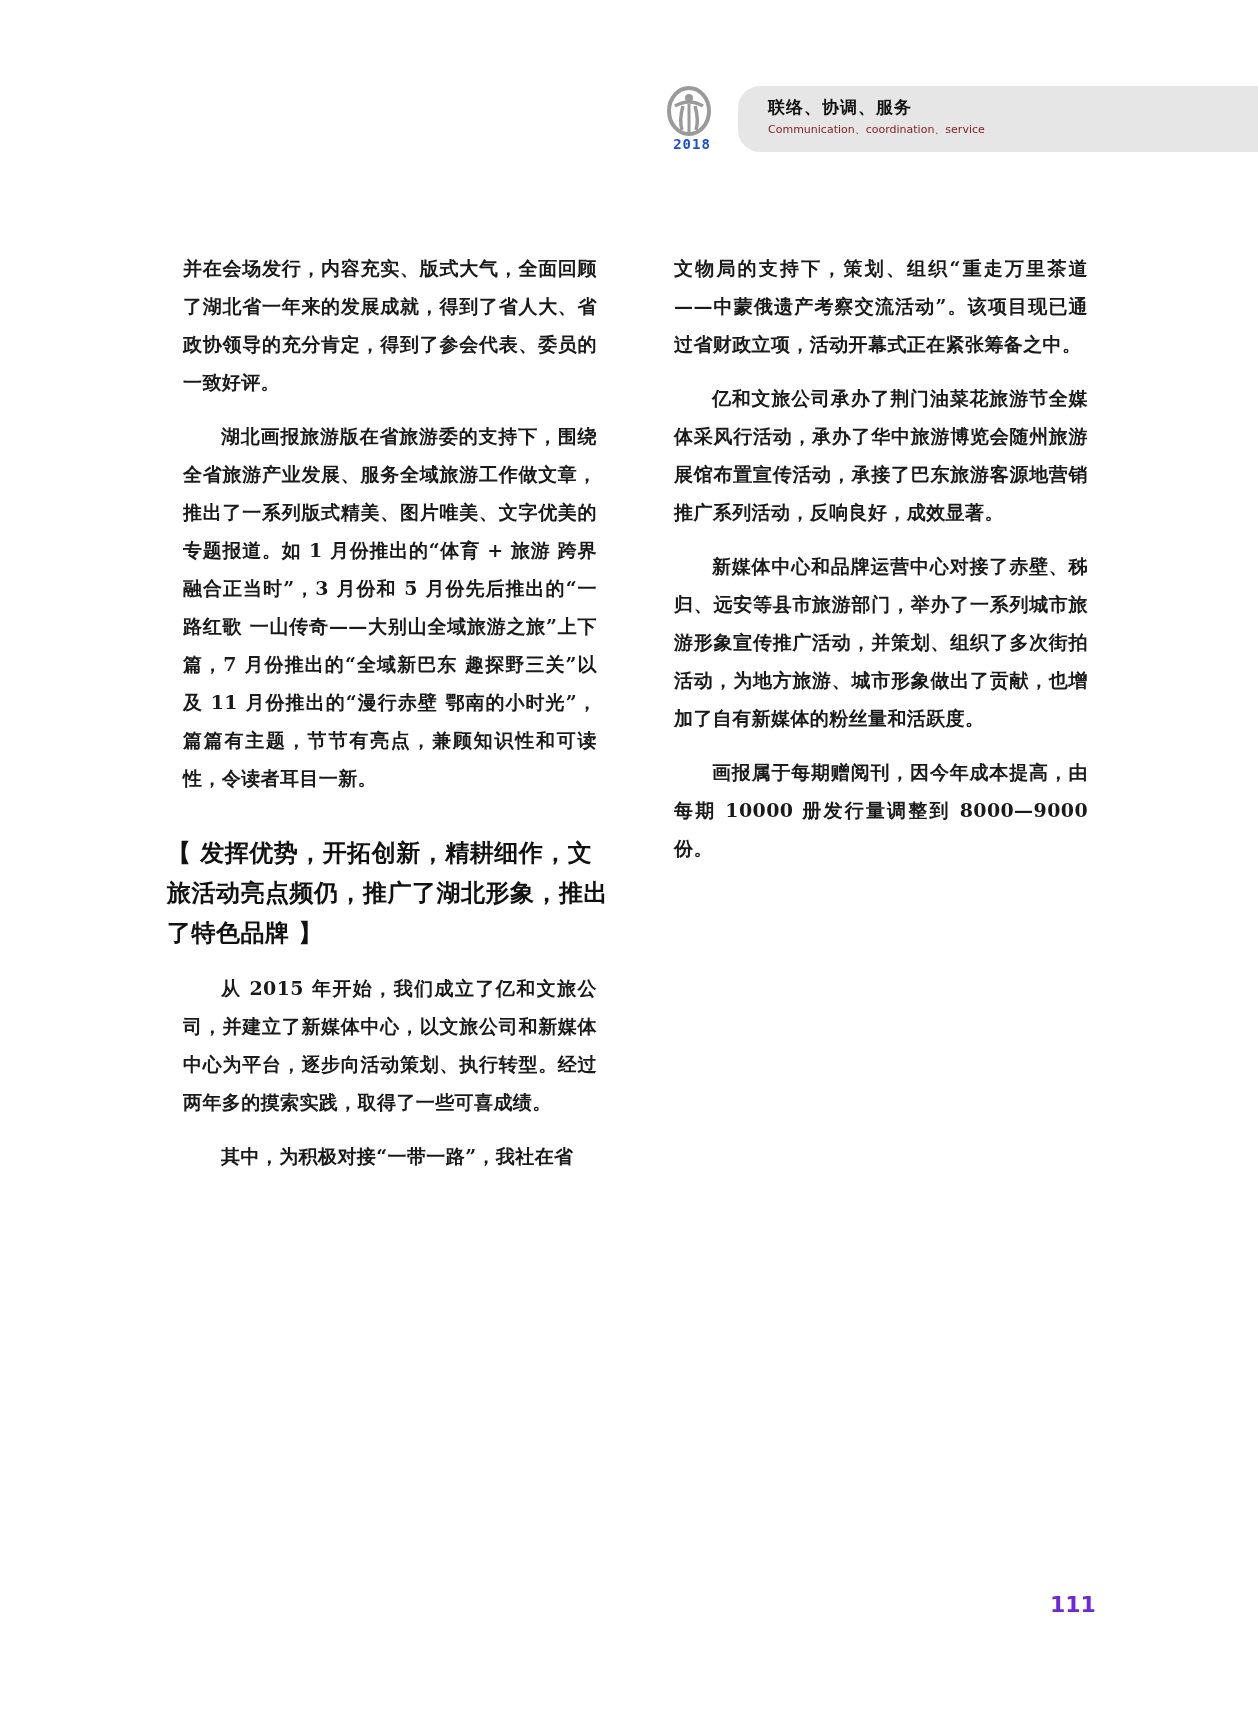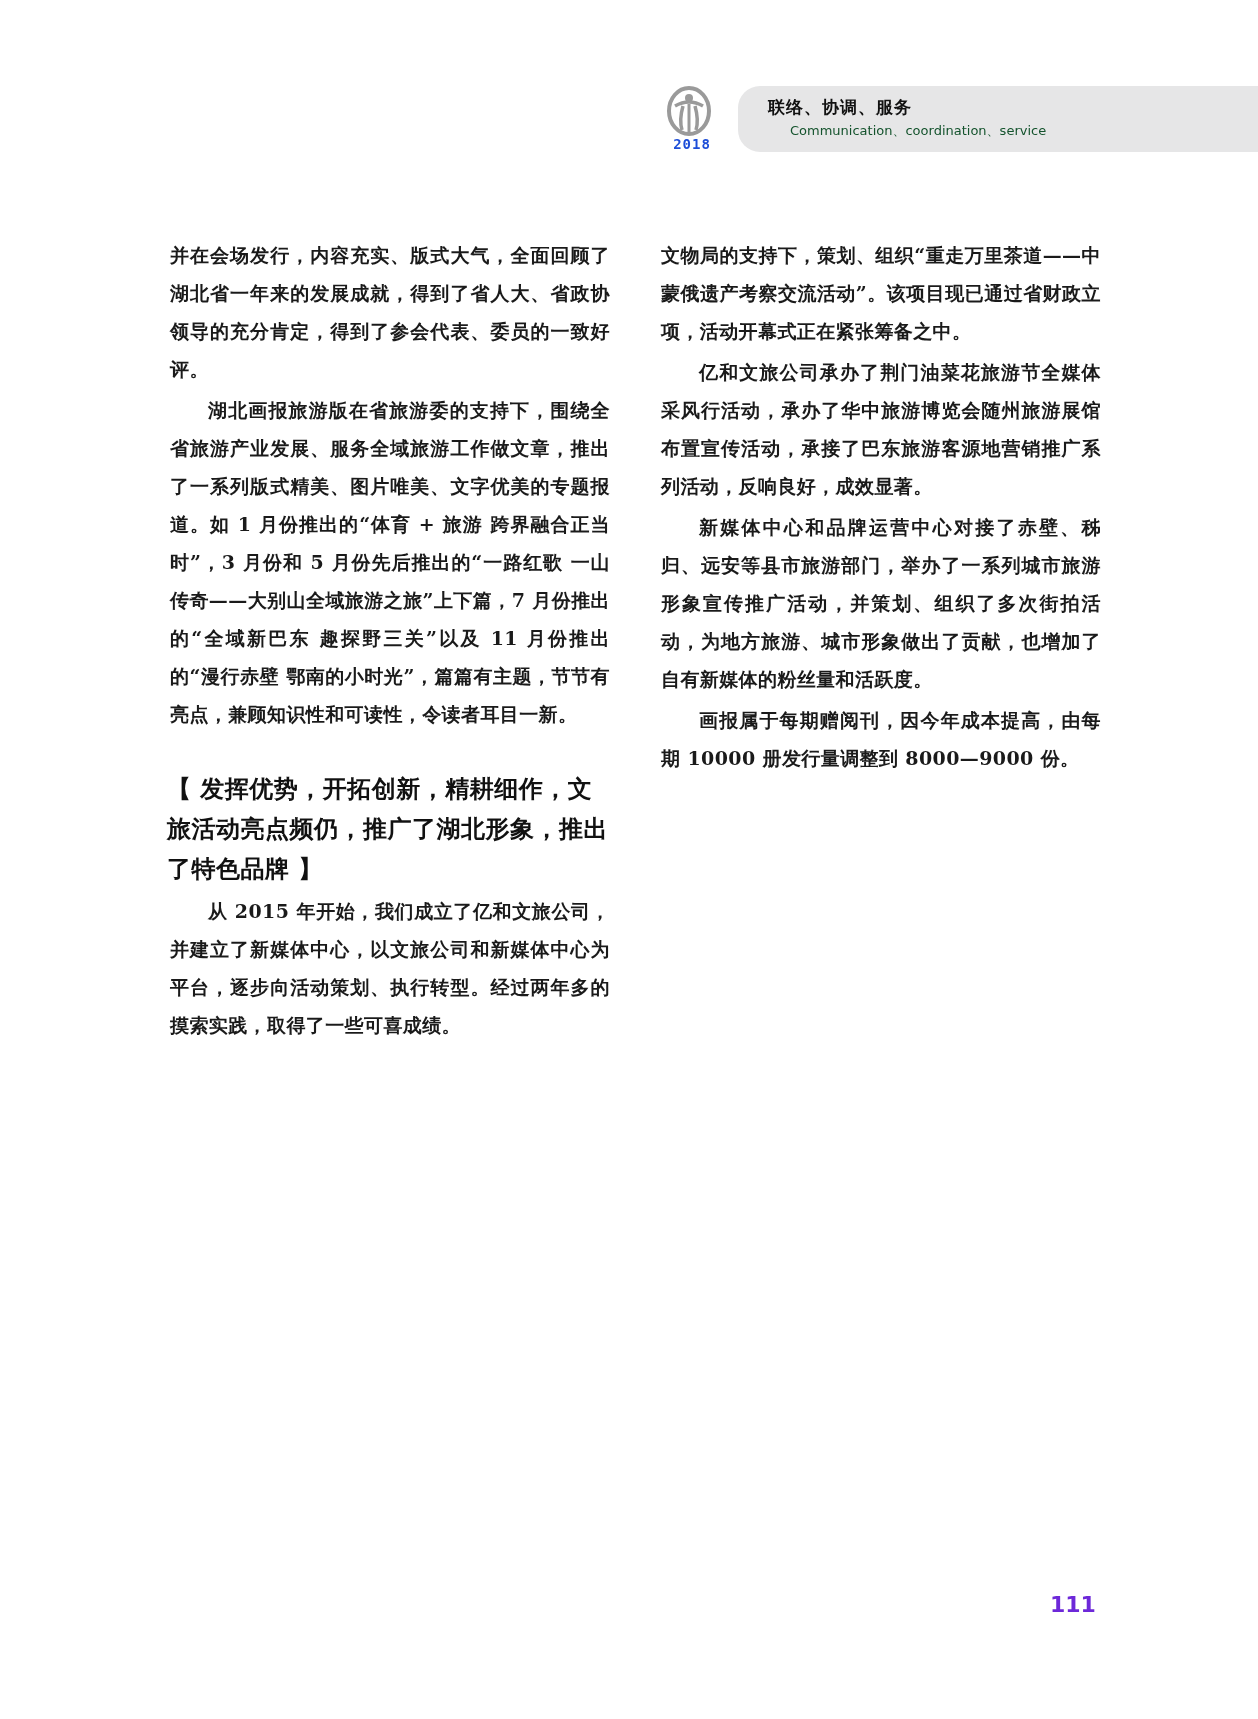--- a/index.html
+++ b/index.html
@@ -58,33 +58,32 @@
       font-weight: bold;
       font-size: 17px;
       letter-spacing: 1px;
       color: #111;
     }
     .header-subtitle {
       position: absolute;
       left: 30px;
       top: 36px;
       font-family: "DejaVu Sans", "Liberation Sans", sans-serif;
-      font-size: 13px;
-      color: #14532d;
-      margin-left: 22px;
+      font-size: 11px;
+      color: #7f1d1d;
     }
     .col {
       position: absolute;
       top: 233px;
       width: 446px;
     }
     .col-left { left: 167px; }
     .col-right { left: 658px; }
     .para {
-      margin: 3px;
+      margin: 16px;
       font-size: 19px;
       line-height: 38px;
       font-weight: bold;
       text-align: justify;
       letter-spacing: 0.4px;
       color: #1a1a1a;
     }
     .indent { text-indent: 2em; }
     .section-heading {
       margin: 36px 0 0 0;
@@ -124,20 +123,21 @@
     <div class="header-title">联络、协调、服务</div>
     <div class="header-subtitle">Communication、coordination、service</div>
   </div>
 </div>
 
 <div class="col col-left">
   <p class="para">并在会场发行，内容充实、版式大气，全面回顾了湖北省一年来的发展成就，得到了省人大、省政协领导的充分肯定，得到了参会代表、委员的一致好评。</p>
   <p class="para indent">湖北画报旅游版在省旅游委的支持下，围绕全省旅游产业发展、服务全域旅游工作做文章，推出了一系列版式精美、图片唯美、文字优美的专题报道。如 1 月份推出的“体育 + 旅游 跨界融合正当时”，3 月份和 5 月份先后推出的“一路红歌 一山传奇——大别山全域旅游之旅”上下篇，7 月份推出的“全域新巴东 趣探野三关”以及 11 月份推出的“漫行赤壁 鄂南的小时光”，篇篇有主题，节节有亮点，兼顾知识性和可读性，令读者耳目一新。</p>
   <h2 class="section-heading">【 发挥优势，开拓创新，精耕细作，文旅活动亮点频仍，推广了湖北形象，推出了特色品牌 】</h2>
   <p class="para indent">从 2015 年开始，我们成立了亿和文旅公司，并建立了新媒体中心，以文旅公司和新媒体中心为平台，逐步向活动策划、执行转型。经过两年多的摸索实践，取得了一些可喜成绩。</p>
+  <p class="para indent">其中，为积极对接“一带一路”，我社在省</p>
 </div>
 
 <div class="col col-right">
   <p class="para">文物局的支持下，策划、组织“重走万里茶道——中蒙俄遗产考察交流活动”。该项目现已通过省财政立项，活动开幕式正在紧张筹备之中。</p>
   <p class="para indent">亿和文旅公司承办了荆门油菜花旅游节全媒体采风行活动，承办了华中旅游博览会随州旅游展馆布置宣传活动，承接了巴东旅游客源地营销推广系列活动，反响良好，成效显著。</p>
   <p class="para indent">新媒体中心和品牌运营中心对接了赤壁、秭归、远安等县市旅游部门，举办了一系列城市旅游形象宣传推广活动，并策划、组织了多次街拍活动，为地方旅游、城市形象做出了贡献，也增加了自有新媒体的粉丝量和活跃度。</p>
   <p class="para indent">画报属于每期赠阅刊，因今年成本提高，由每期 10000 册发行量调整到 8000—9000 份。</p>
 </div>
 
 <div class="page-number">111</div>

